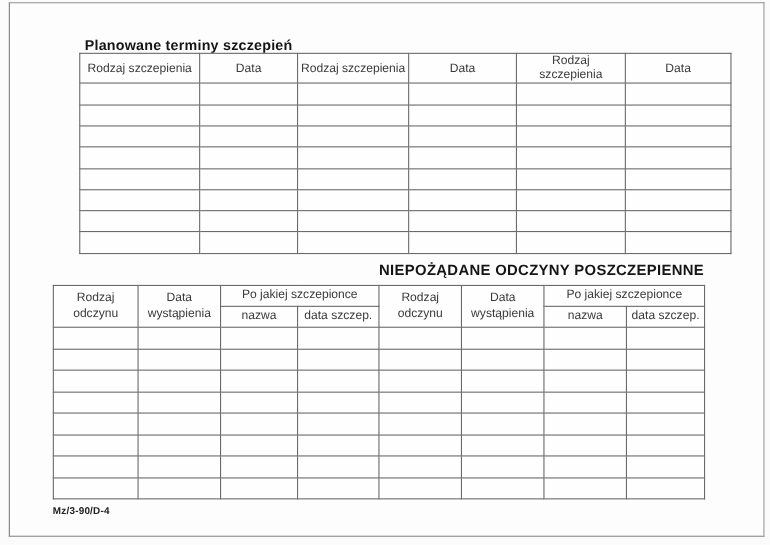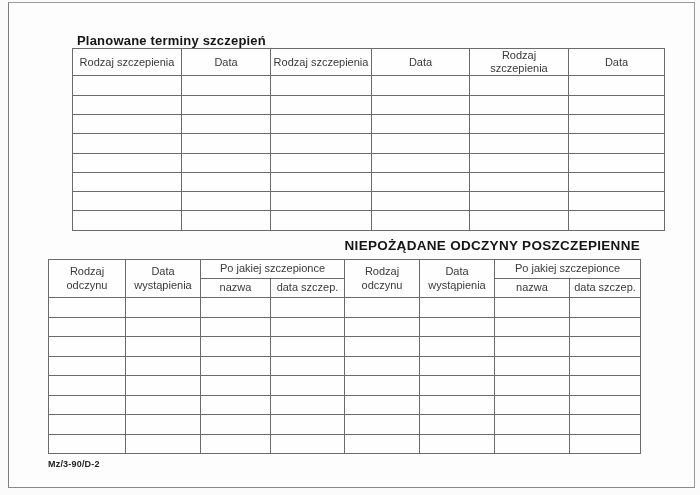--- a/index.html
+++ b/index.html
@@ -251,13 +251,13 @@
         <td></td>
         <td></td>
         <td></td>
         <td></td>
         <td></td>
         <td></td>
       </tr>
     </tbody>
 </table>
 
-<div class="form-code">Mz/3-90/D-2</div>
+<div class="form-code">Mz/3-90/D-4</div>
 
 </body></html>

